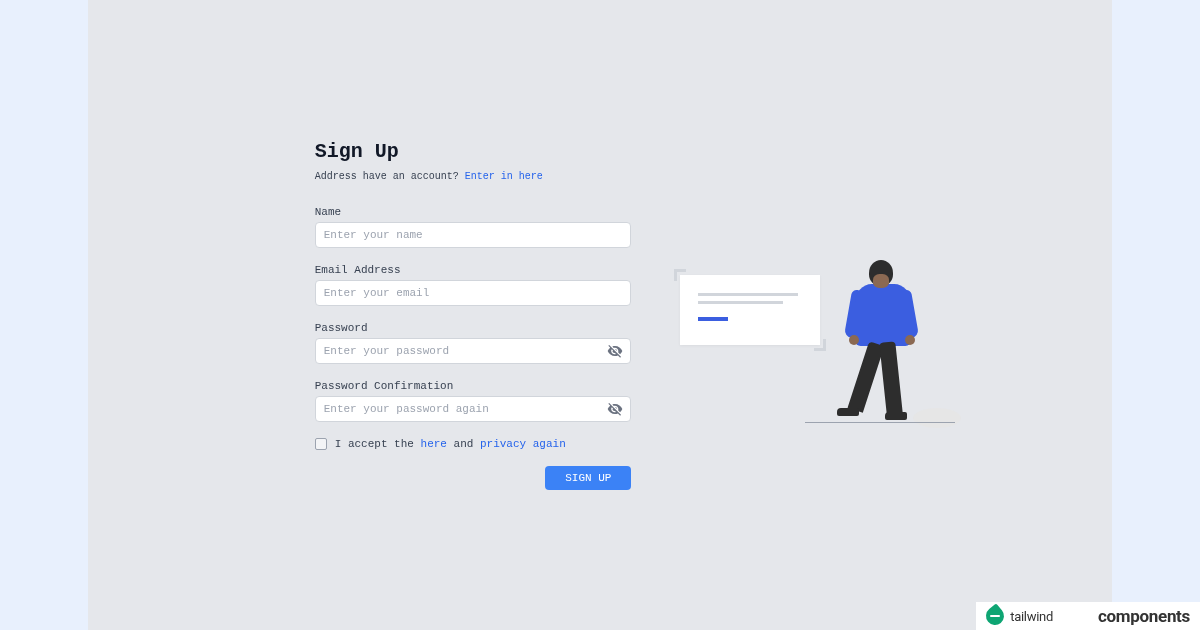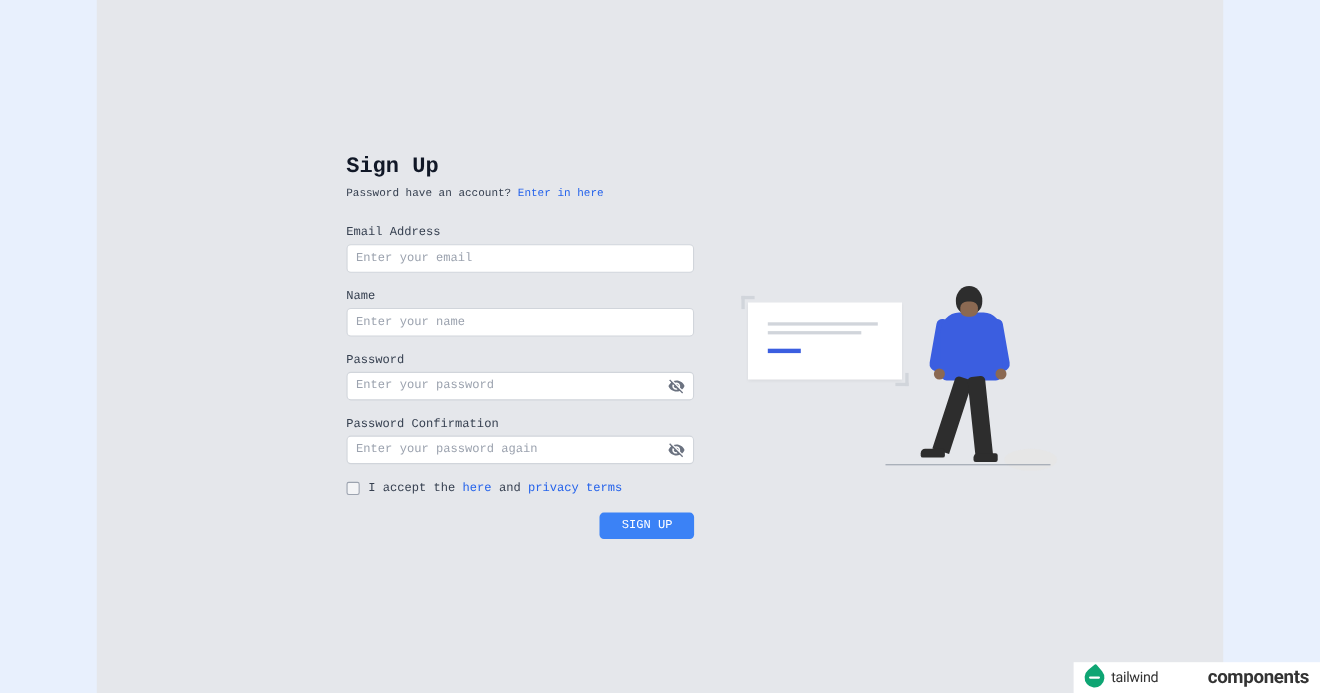--- a/index.html
+++ b/index.html
@@ -365,30 +365,30 @@
     }
   </style>
 </head>
 <body>
 
 <div class="outer-container">
   <div class="main-content">
     <div class="form-column">
       <h1 class="title">Sign Up</h1>
       <p class="subtitle">
-        <span>Password have an account? </span><a href="#">Enter in here</a>
+        <span>Address have an account? </span><a href="#">Enter in here</a>
       </p>
       <form class="form">
         <div class="form-group">
+          <label class="form-label">Name</label>
+          <input type="text" class="form-input" placeholder="Enter your name" style="">
+        </div>
+        <div class="form-group">
           <label class="form-label">Email Address</label>
           <input type="email" class="form-input" placeholder="Enter your email" style="">
-        </div>
-        <div class="form-group">
-          <label class="form-label">Name</label>
-          <input type="text" class="form-input" placeholder="Enter your name" style="">
         </div>
         <div class="form-group">
           <label class="form-label">Password</label>
           <div class="input-wrapper">
             <input type="password" class="form-input with-icon" placeholder="Enter your password" style="">
             <svg class="eye-icon" viewBox="0 0 24 24">
                 <path d="M12 7c2.76 0 5 2.24 5 5 0 .65-.13 1.26-.36 1.83l2.92 2.92c1.51-1.26 2.7-2.89 3.43-4.75-1.73-4.39-6-7.5-11-7.5-1.4 0-2.74.25-3.98.7l2.16 2.16C10.74 7.13 11.35 7 12 7zM2 4.27l2.28 2.28.46.46C3.08 8.3 1.78 10.02 1 12c1.73 4.39 6 7.5 11 7.5 1.55 0 3.03-.3 4.38-.84l.42.42L19.73 22 21 20.73 3.27 3 2 4.27zM7.53 9.8l1.55 1.55c-.05.21-.8.43-.8.65 0 1.66 1.34 3 3 3 .22 0 .44-.03.65-.08l1.55 1.55c-.67.33-1.41.53-2.2.53-2.76 0-5-2.24-5-5 0-.79.2-1.53.53-2.2zm4.31-.78l3.15 3.15.02-.16c0-1.66-1.34-3-3-3l-.17.01z"></path>
               </svg>
           </div>
         </div>
@@ -397,21 +397,21 @@
           <div class="input-wrapper">
             <input type="password" class="form-input with-icon" placeholder="Enter your password again" style="">
             <svg class="eye-icon" viewBox="0 0 24 24">
                 <path d="M12 7c2.76 0 5 2.24 5 5 0 .65-.13 1.26-.36 1.83l2.92 2.92c1.51-1.26 2.7-2.89 3.43-4.75-1.73-4.39-6-7.5-11-7.5-1.4 0-2.74.25-3.98.7l2.16 2.16C10.74 7.13 11.35 7 12 7zM2 4.27l2.28 2.28.46.46C3.08 8.3 1.78 10.02 1 12c1.73 4.39 6 7.5 11 7.5 1.55 0 3.03-.3 4.38-.84l.42.42L19.73 22 21 20.73 3.27 3 2 4.27zM7.53 9.8l1.55 1.55c-.05.21-.8.43-.8.65 0 1.66 1.34 3 3 3 .22 0 .44-.03.65-.08l1.55 1.55c-.67.33-1.41.53-2.2.53-2.76 0-5-2.24-5-5 0-.79.2-1.53.53-2.2zm4.31-.78l3.15 3.15.02-.16c0-1.66-1.34-3-3-3l-.17.01z"></path>
               </svg>
           </div>
         </div>
         <div class="checkbox-row">
           <div class="checkbox"></div>
           <label class="checkbox-label">
-            <span>I accept the </span><a href="#">here</a><span> and </span><a href="#">privacy terms</a>
+            <span>I accept the </span><a href="#">here</a><span> and </span><a href="#">privacy again</a>
           </label>
         </div>
         <div class="submit-row">
           <button type="submit" class="submit-btn">SIGN UP</button>
         </div>
       </form>
     </div>
     <div class="illustration-column">
       <div class="illustration">
         <div class="card-corner-tl"></div>

